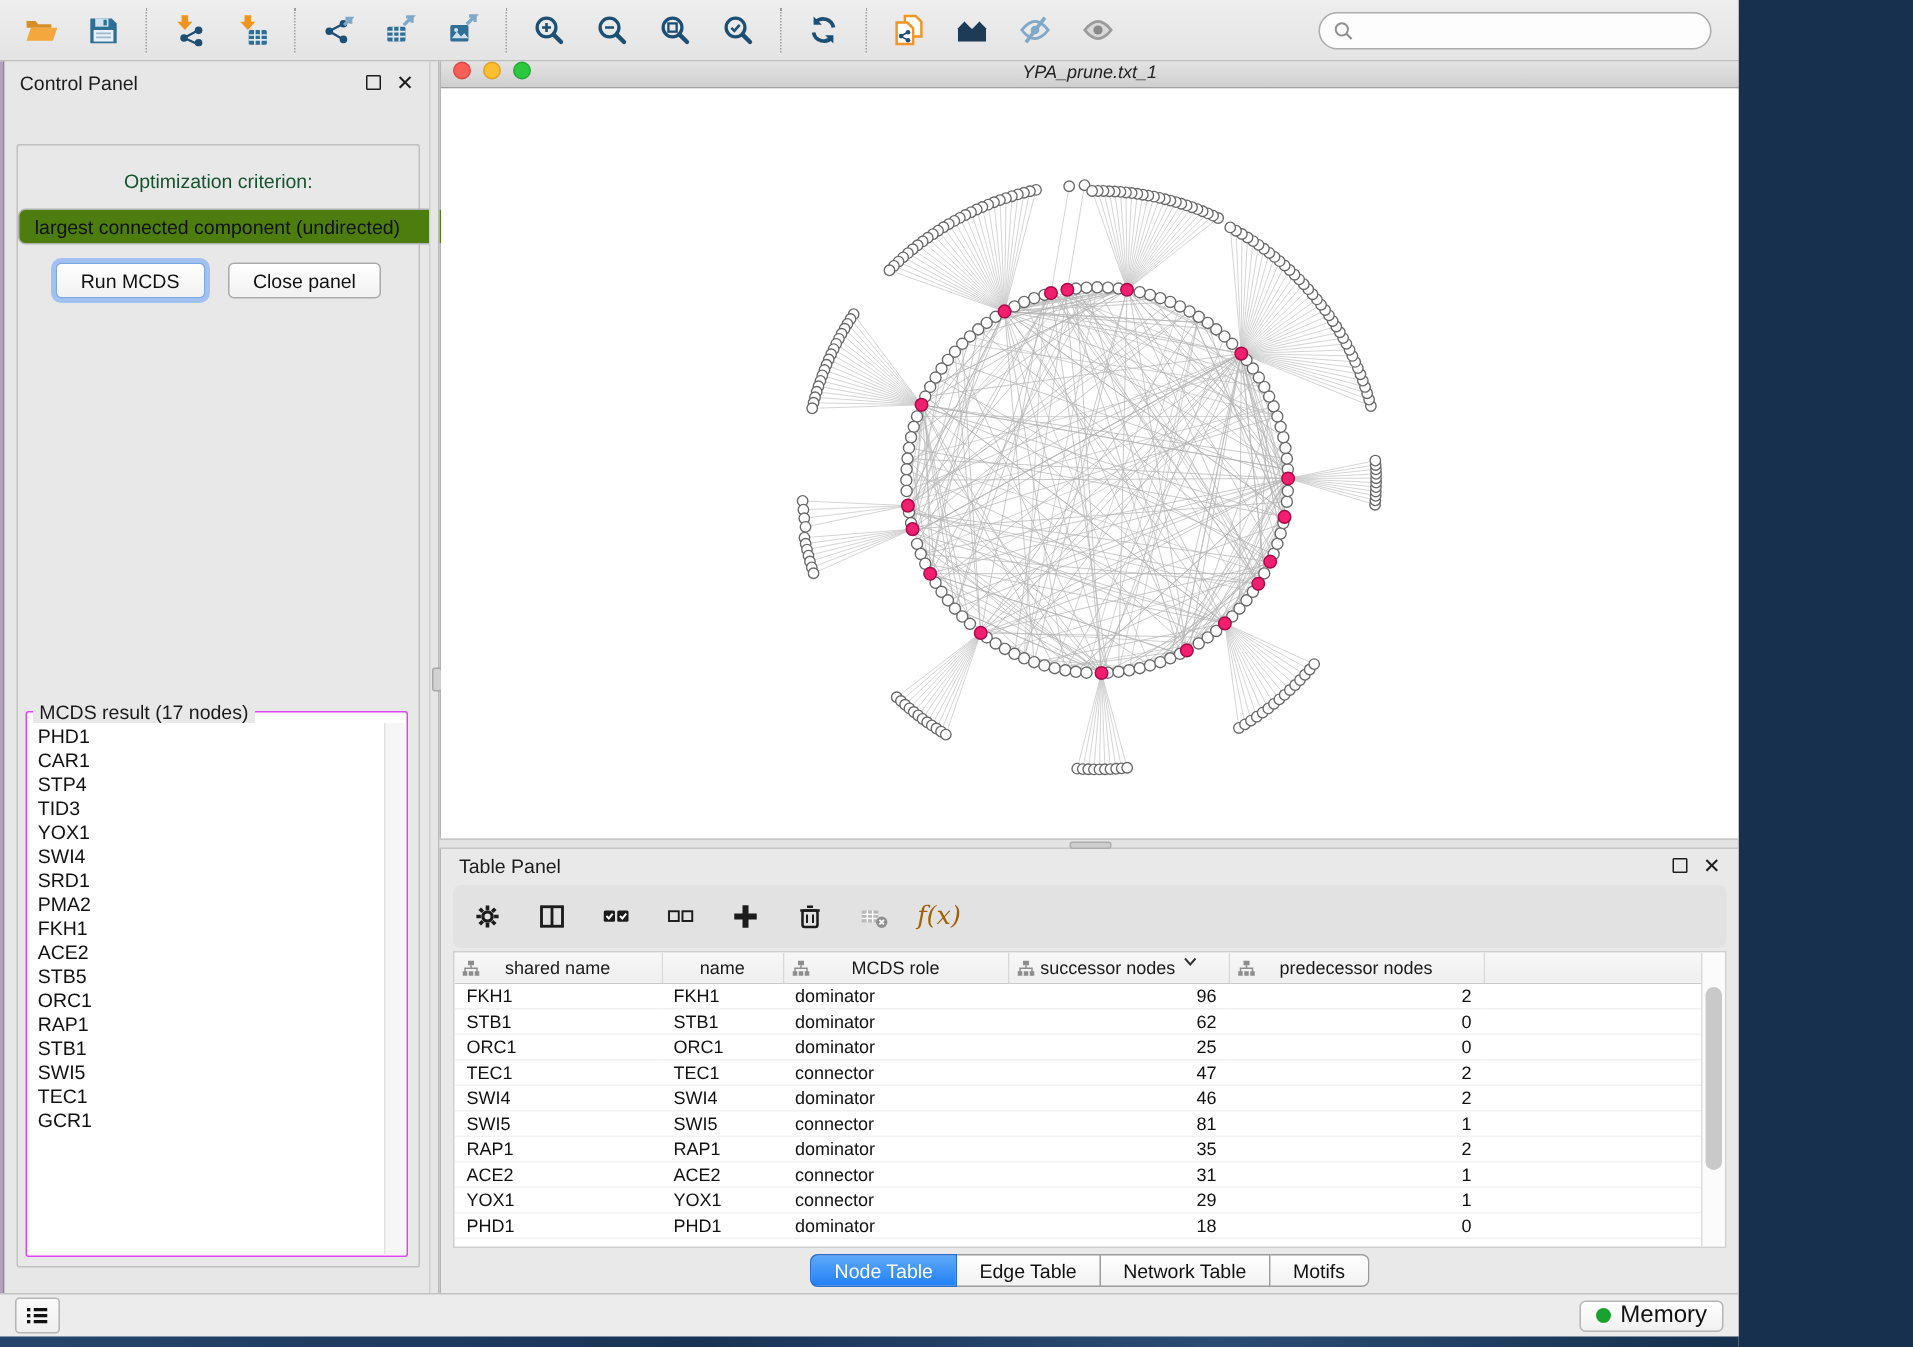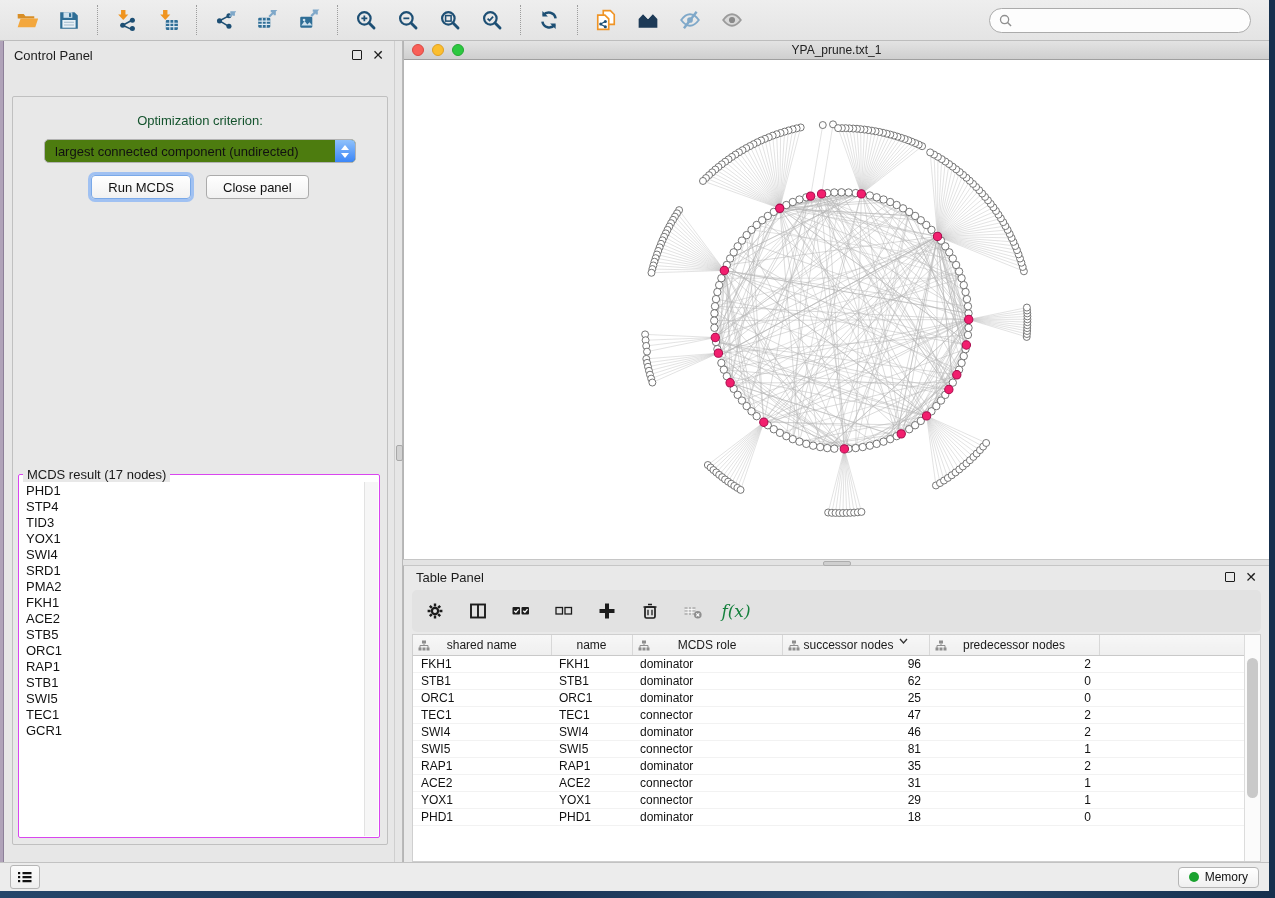--- a/index.html
+++ b/index.html
@@ -1,17 +1,17 @@
 <!DOCTYPE html>
 <html><head>
 <meta charset="utf-8">
 <style>
   html,body{margin:0;padding:0;width:1275px;height:898px;overflow:hidden;
     font-family:"Liberation Sans","DejaVu Sans",sans-serif;background:#16304e;}
-  #app{position:relative;width:1269px;height:898px;background:#e9e9e9;}
+  #app{position:relative;width:1159px;height:898px;background:#e9e9e9;}
 
   
   .toolbar{height:41px;display:flex;align-items:center;padding:0 6px;box-sizing:border-box;
     background:linear-gradient(#eeeeee,#e4e4e4);border-bottom:1px solid #bdbdbd;}
   .tbtn{width:42px;height:34px;display:flex;align-items:center;justify-content:center;border-radius:4px;}
   .tbtn svg{width:22px;height:22px;}
   .tdiv{width:0;height:30px;border-left:1px dotted #9d9d9d;margin:0 7px;}
   .search{margin-left:auto;margin-right:12px;width:262px;height:25px;border:1px solid #ababab;
     border-radius:13px;background:#fdfdfd;display:flex;align-items:center;padding:0 9px;box-sizing:border-box;}
   .search input{border:none;outline:none;background:transparent;flex:1;font-size:12px;margin-left:6px;}
@@ -56,40 +56,40 @@
     border:1px solid #d946ef;border-radius:2px;background:#fff;}
   fieldset.mcds legend{font-size:13px;color:#1a1a1a;background:#e8e8e8;padding:0 4px;margin-left:4px;}
   .mcds-list{position:absolute;left:1px;right:14px;top:0;bottom:1px;overflow:hidden;padding:1px 0 0 6px;}
   .mcds-item{font-size:13px;line-height:16px;color:#111;}
   .mcds-scroll{position:absolute;right:1px;top:0;bottom:1px;width:13px;background:#f6f6f6;border-left:1px solid #e2e2e2;}
 
   
   .right{width:870px;display:flex;flex-direction:column;}
   .net-window{height:518px;display:flex;flex-direction:column;border-left:1px solid #b5b5b5;box-sizing:border-box;}
   .net-titlebar{height:20px;background:linear-gradient(#e3e3e3,#cfcfcf);border-bottom:1px solid #9f9f9f;
-    display:flex;align-items:center;padding:0 8px;position:relative;}
+    display:flex;align-items:flex-start;padding:0 8px;position:relative;font-style:italic;}
   .tl{width:12px;height:12px;border-radius:50%;margin-right:8px;box-sizing:border-box;}
   .tl.red{background:#f95f57;border:1px solid #d94942;}
   .tl.yellow{background:#fbbe2e;border:1px solid #dfa023;}
   .tl.green{background:#2cc840;border:1px solid #24a833;}
   .net-title{position:absolute;left:0;right:0;text-align:center;font-size:12px;color:#222;}
   .net-canvas-wrap{flex:1;background:#fff;position:relative;}
   .h-split{height:7px;background:#e3e3e3;border-top:1px solid #c6c6c6;border-bottom:1px solid #c6c6c6;
     box-sizing:border-box;position:relative;}
   .h-split .grip{position:absolute;left:50%;top:1px;width:26px;height:3px;margin-left:-13px;
     background:#cfcfcf;border:1px solid #adadad;border-radius:2px;}
 
   
   .table-panel{flex:1;background:#e9e9e9;display:flex;flex-direction:column;border-left:1px solid #b5b5b5;box-sizing:border-box;}
   .tp-header{height:22px;padding:0 12px;}
   .table-toolbar{margin:2px 8px 2px;height:42px;background:#e2e2e2;border-radius:5px;
     display:flex;align-items:center;padding:0 10px;gap:17px;}
   .ttbtn{width:26px;height:26px;display:flex;align-items:center;justify-content:center;}
   .ttbtn svg{width:20px;height:20px;}
-  .fx-label{font-family:"DejaVu Serif","Liberation Serif",serif;font-style:italic;font-size:17px;color:#15803d;}
+  .fx-label{font-family:"DejaVu Serif","Liberation Serif",serif;font-style:italic;font-size:17px;color:#a16207;}
   .table-area{flex:1;margin:0 8px;background:#fff;border:1px solid #cfcfcf;position:relative;overflow:hidden;}
   table.node-table{border-collapse:collapse;table-layout:fixed;width:847px;}
   table.node-table th{background:linear-gradient(#f7f7f7,#efefef);border-right:1px solid #d8d8d8;
     border-bottom:1px solid #c9c9c9;font-weight:normal;font-size:12px;height:20px;color:#1a1a1a;
     position:relative;padding:0;}
   th .th-inner{display:flex;align-items:flex-start;justify-content:center;gap:5px;}
   th .col-icon{position:absolute;left:5px;top:5px;}
   table.node-table td{font-size:12px;height:16px;padding:0 8px;color:#111;border-bottom:1px solid #f2f2f2;
     white-space:nowrap;overflow:hidden;}
   td.al{text-align:left;} td.ar{text-align:right;}
@@ -102,21 +102,21 @@
   .bseg:first-child{border-left:1px solid #9e9e9e;border-radius:5px 0 0 5px;}
   .bseg:last-child{border-radius:0 5px 5px 0;}
   .bseg.active{background:linear-gradient(#5fa9f9,#2180f5);color:#fff;border-color:#2a6fc9;}
 
   
   .status-bar{height:29px;background:#ececec;border-top:1px solid #c2c2c2;display:flex;align-items:center;
     padding:0 10px;box-sizing:border-box;}
   .list-btn{width:28px;height:22px;border:1px solid #b5b5b5;border-radius:3px;background:linear-gradient(#fbfbfb,#efefef);
     display:flex;align-items:center;justify-content:center;}
   .memory-btn{margin-left:auto;display:flex;align-items:center;gap:6px;border:1px solid #b5b5b5;border-radius:4px;
-    background:linear-gradient(#ffffff,#f0f0f0);padding:2px 10px;height:21px;box-sizing:border-box;font-size:12px;color:#111;}
+    background:linear-gradient(#ffffff,#f0f0f0);padding:2px 10px;height:21px;box-sizing:border-box;font-size:16px;color:#111;}
   .mem-dot{width:10px;height:10px;border-radius:50%;background:#1aa22f;}
   .desktop-strip{height:7px;background:linear-gradient(90deg,#25466a,#1a3355 40%,#2b4d72 70%,#16304e);}
 </style>
 </head>
 <body>
 
 <div id="app">
 
   <div class="toolbar">
     <div class="tbtn">
@@ -281,20 +281,21 @@
           </span>
         </div>
         <div class="btn-row">
           <button class="mac-btn focus">Run MCDS</button>
           <button class="mac-btn">Close panel</button>
         </div>
         <fieldset class="mcds">
           <legend>MCDS result (17 nodes)</legend>
           <div class="mcds-list">
               <div class="mcds-item">PHD1</div>
+              <div class="mcds-item">CAR1</div>
               <div class="mcds-item">STP4</div>
               <div class="mcds-item">TID3</div>
               <div class="mcds-item">YOX1</div>
               <div class="mcds-item">SWI4</div>
               <div class="mcds-item">SRD1</div>
               <div class="mcds-item">PMA2</div>
               <div class="mcds-item">FKH1</div>
               <div class="mcds-item">ACE2</div>
               <div class="mcds-item">STB5</div>
               <div class="mcds-item">ORC1</div>
@@ -1238,20 +1239,26 @@
                   <td class="ar">18</td>
                   <td class="ar">0</td>
                   <td></td>
                 </tr>
               </tbody>
           </table>
           <div class="tbl-scroll">
             <div class="tbl-thumb"></div>
           </div>
         </div>
+        <div class="bottom-tabs">
+          <div class="bseg active">Node Table</div>
+          <div class="bseg">Edge Table</div>
+          <div class="bseg">Network Table</div>
+          <div class="bseg">Motifs</div>
+        </div>
       </div>
     </div>
   </div>
 
   <div class="status-bar">
     <div class="list-btn">
       <svg width="18" height="16" viewBox="0 0 18 16">
         <g fill="#111">
             <rect x="2" y="3" width="2.2" height="2.2"></rect>
             <rect x="2" y="7" width="2.2" height="2.2"></rect>

